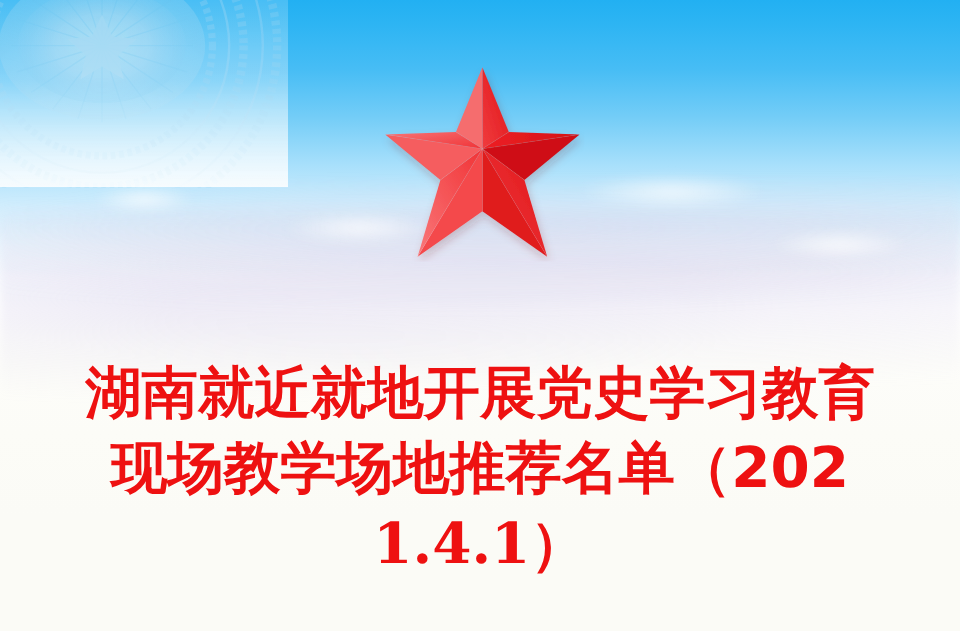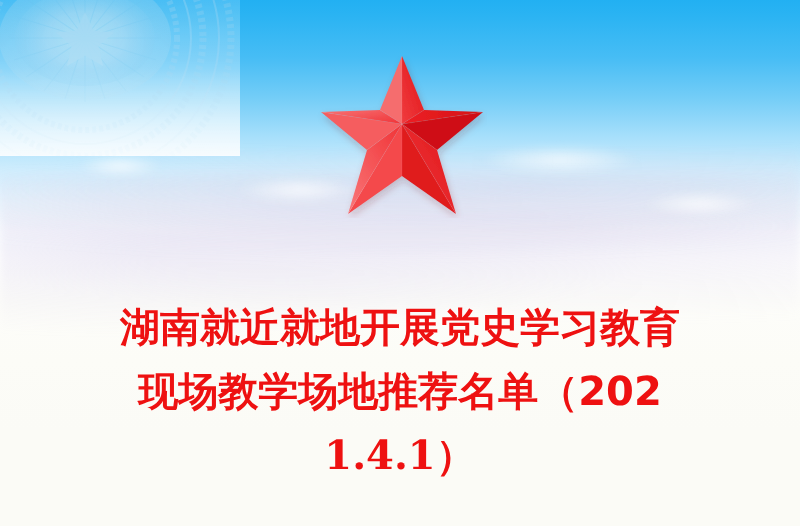--- a/index.html
+++ b/index.html
@@ -102,21 +102,21 @@
   
   .title {
     position: absolute;
     left: 0;
     top: 296px;
     width: 800px;
     text-align: center;
     color: #ee1111;
     font-family: "DejaVu Serif", serif;
     font-weight: bold;
-    font-size: 40px;
+    font-size: 47px;
     line-height: 63px;
     letter-spacing: 0px;
     white-space: pre-line;
     text-rendering: geometricPrecision;
   }
   .title .cjk {
     font-family: "DejaVu Sans", sans-serif;
     font-weight: bold;
   }
 </style>

